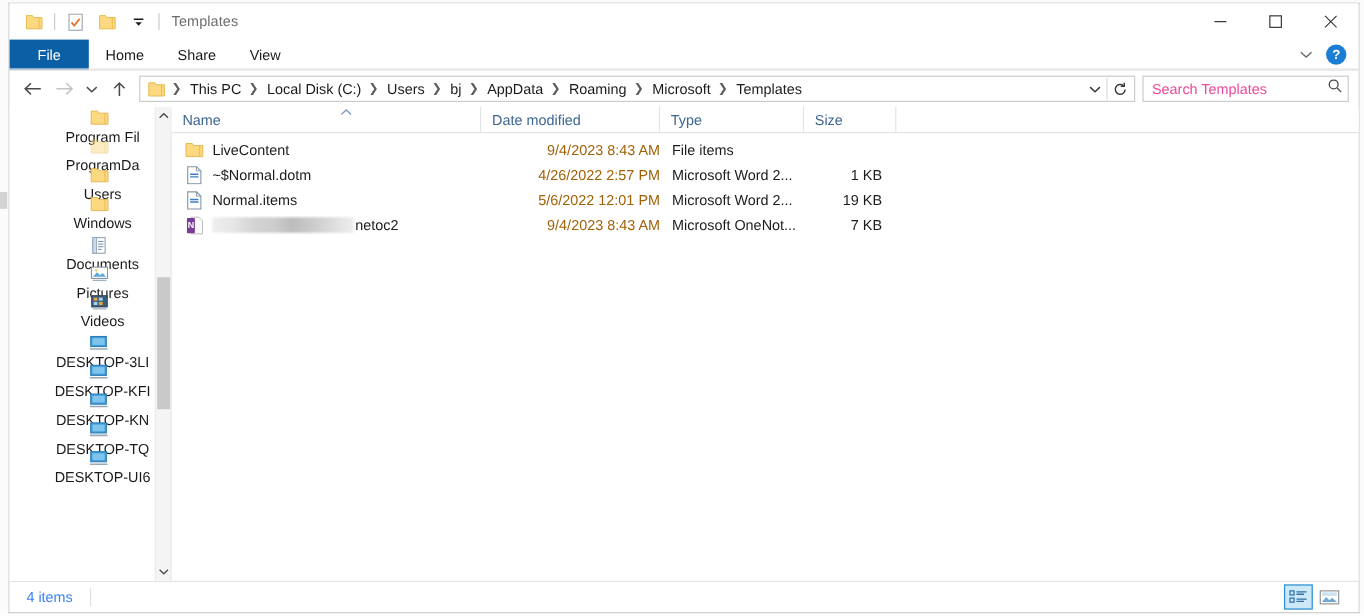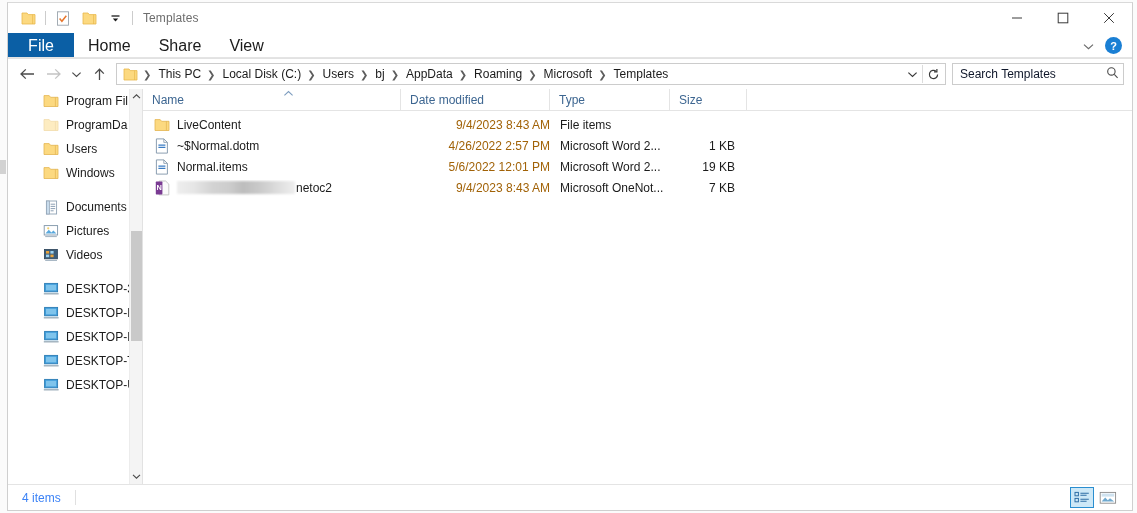--- a/index.html
+++ b/index.html
@@ -46,21 +46,21 @@
   
   .tabstrip {
     height: 26px; flex: 0 0 26px;
     display:flex; align-items:stretch;
     background:#ffffff;
     border-bottom:1px solid #dededede;
     position:relative;
   }
   .tab {
     display:flex; align-items:center; justify-content:center;
-    font-size:16px; color:#1b1b1b; padding:0 14px; min-width:44px;
+    font-size:12px; color:#1b1b1b; padding:0 14px; min-width:44px;
   }
   .tab.file {
     background:#0b5fa5; color:#ffffff; min-width:66px; padding:0;
   }
   .ribbon-right {
     margin-left:auto; display:flex; align-items:center; gap:10px; padding-right:10px;
   }
   .chev-collapse { color:#6a6a6a; }
   .helpbtn {
     width:17px; height:17px; border-radius:50%;
@@ -89,36 +89,36 @@
   .crumb { font-size:12px; color:#1b1b1b; padding:0 3px; white-space:nowrap; }
   .crumb-sep { color:#5d5d5d; font-size:10px; padding:0 4px 0 3px; }
   .addr-tools { display:flex; align-items:center; margin-left:auto; padding-right:2px; }
   .addr-tool { width:20px; height:20px; display:flex; align-items:center; justify-content:center; color:#3a3a3a; }
   .addr-divider { width:1px; height:18px; background:#dcdcdc; }
   .searchbox {
     width:172px; height:22px; margin-left:6px;
     border:1px solid #cccccc; background:#fff;
     display:flex; align-items:center; padding:0 4px 0 7px;
   }
-  .search-ph { font-size:12px; color:#0f172a; flex:1 1 auto; }
+  .search-ph { font-size:12px; color:#ec4899; flex:1 1 auto; }
 
   
   .body { flex:1 1 auto; display:flex; min-height:0; background:#ffffff; }
 
   
   .sidebar {
     width: 135px; flex:0 0 135px;
     position:relative; background:#ffffff;
     border-right:1px solid #e2e2e2;
     overflow:hidden;
   }
   .nav-scroll { position:absolute; inset:0 13px 0 0; overflow:hidden; }
   .nav-item {
     height:24px; display:flex; align-items:center;
-    padding-left:38px; white-space:nowrap;
+    padding-left:38px; white-space:nowrap;flex-direction:column;
   }
   .nav-item.lvl1 { padding-left:22px; }
   .nav-item.lvl2 { padding-left:34px; }
   .nav-ico { width:18px; height:18px; margin-right:6px; flex:0 0 18px; display:flex; align-items:center; justify-content:center; }
   .nav-label { font-size:12px; color:#1b1b1b; }
   .nav-gap { height:10px; }
 
   .sb-track {
     position:absolute; right:0; top:0; bottom:0; width:13px;
     background:#f4f4f4; border-left:1px solid #ececec;

